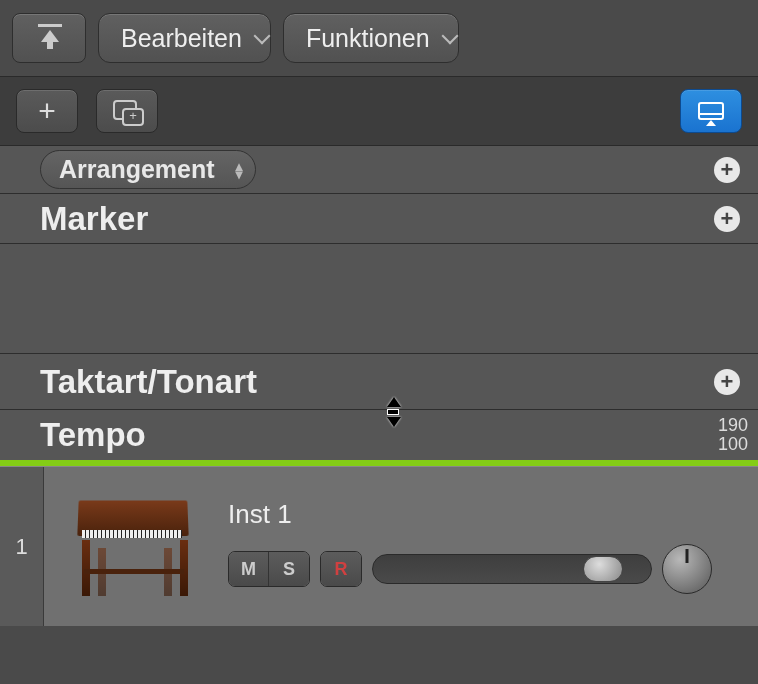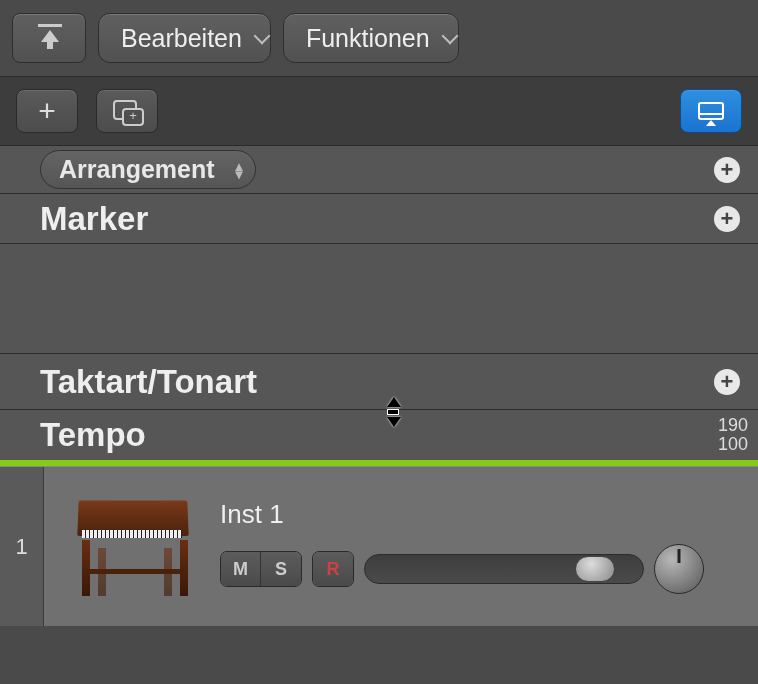--- a/index.html
+++ b/index.html
@@ -118,21 +118,21 @@
 .track-body { flex:1; display:flex; align-items:center; padding:0 18px; gap:18px;}
 .inst-img {
   width:140px; height:110px; position:relative;
 }
 .piano-top { position:absolute; left:16px; top:8px; width:110px; height:36px; background:linear-gradient(#7a3a1a,#4a220c); border-radius:2px; transform:perspective(200px) rotateX(8deg);}
 .piano-kb { position:absolute; left:20px; top:38px; width:100px; height:8px; background:repeating-linear-gradient(90deg,#eee 0 3px,#222 3px 4px);}
 .piano-leg1,.piano-leg2,.piano-leg3,.piano-leg4 { position:absolute; width:8px; height:56px; background:linear-gradient(#6a2e10,#3a1806); bottom:6px;}
 .piano-leg1{left:20px;} .piano-leg2{left:118px;} .piano-leg3{left:36px; height:48px; opacity:.6;} .piano-leg4{left:102px; height:48px; opacity:.6;}
 .piano-bar{position:absolute; left:22px; bottom:28px; width:100px; height:5px; background:#4a220c;}
 
-.inst-ctrls { flex:1; display:flex; flex-direction:column; gap:14px;}
+.inst-ctrls { flex:1; display:flex; flex-direction:column; gap:14px;margin-left:8px;}
 .inst-name { font-size:26px; color:#eee;}
 .ctrl-row { display:flex; align-items:center; gap:10px;}
 .seg { display:flex; border-radius:7px; overflow:hidden; border:1px solid #2a2a2a;}
 .seg-btn { width:40px; height:34px; background:linear-gradient(#5c5c5c,#4a4a4a); color:#ccc; font-size:18px; font-weight:600; display:flex; align-items:center; justify-content:center; border-right:1px solid #333;}
 .seg-btn:last-child{border-right:none;}
 .seg-btn.rec { background:linear-gradient(#5c5c5c,#4a4a4a); color:#d04040; font-weight:700;}
 .vol-slider { flex:1; max-width:280px; height:30px; background:linear-gradient(#3e3e3e,#4a4a4a); border-radius:16px; border:1px solid #2a2a2a; position:relative;}
 .vol-thumb { position:absolute; right:28px; top:1px; width:40px; height:26px; background:radial-gradient(circle at 40% 30%,#ddd,#888); border-radius:14px; border:1px solid #444;}
 .knob { width:50px; height:50px; border-radius:50%; background:radial-gradient(circle at 35% 30%,#b8b8b8,#555); border:1px solid #2a2a2a; position:relative;}
 .knob::after{content:""; position:absolute; left:50%; top:4px; width:3px; height:14px; background:#222; transform:translateX(-50%);}

